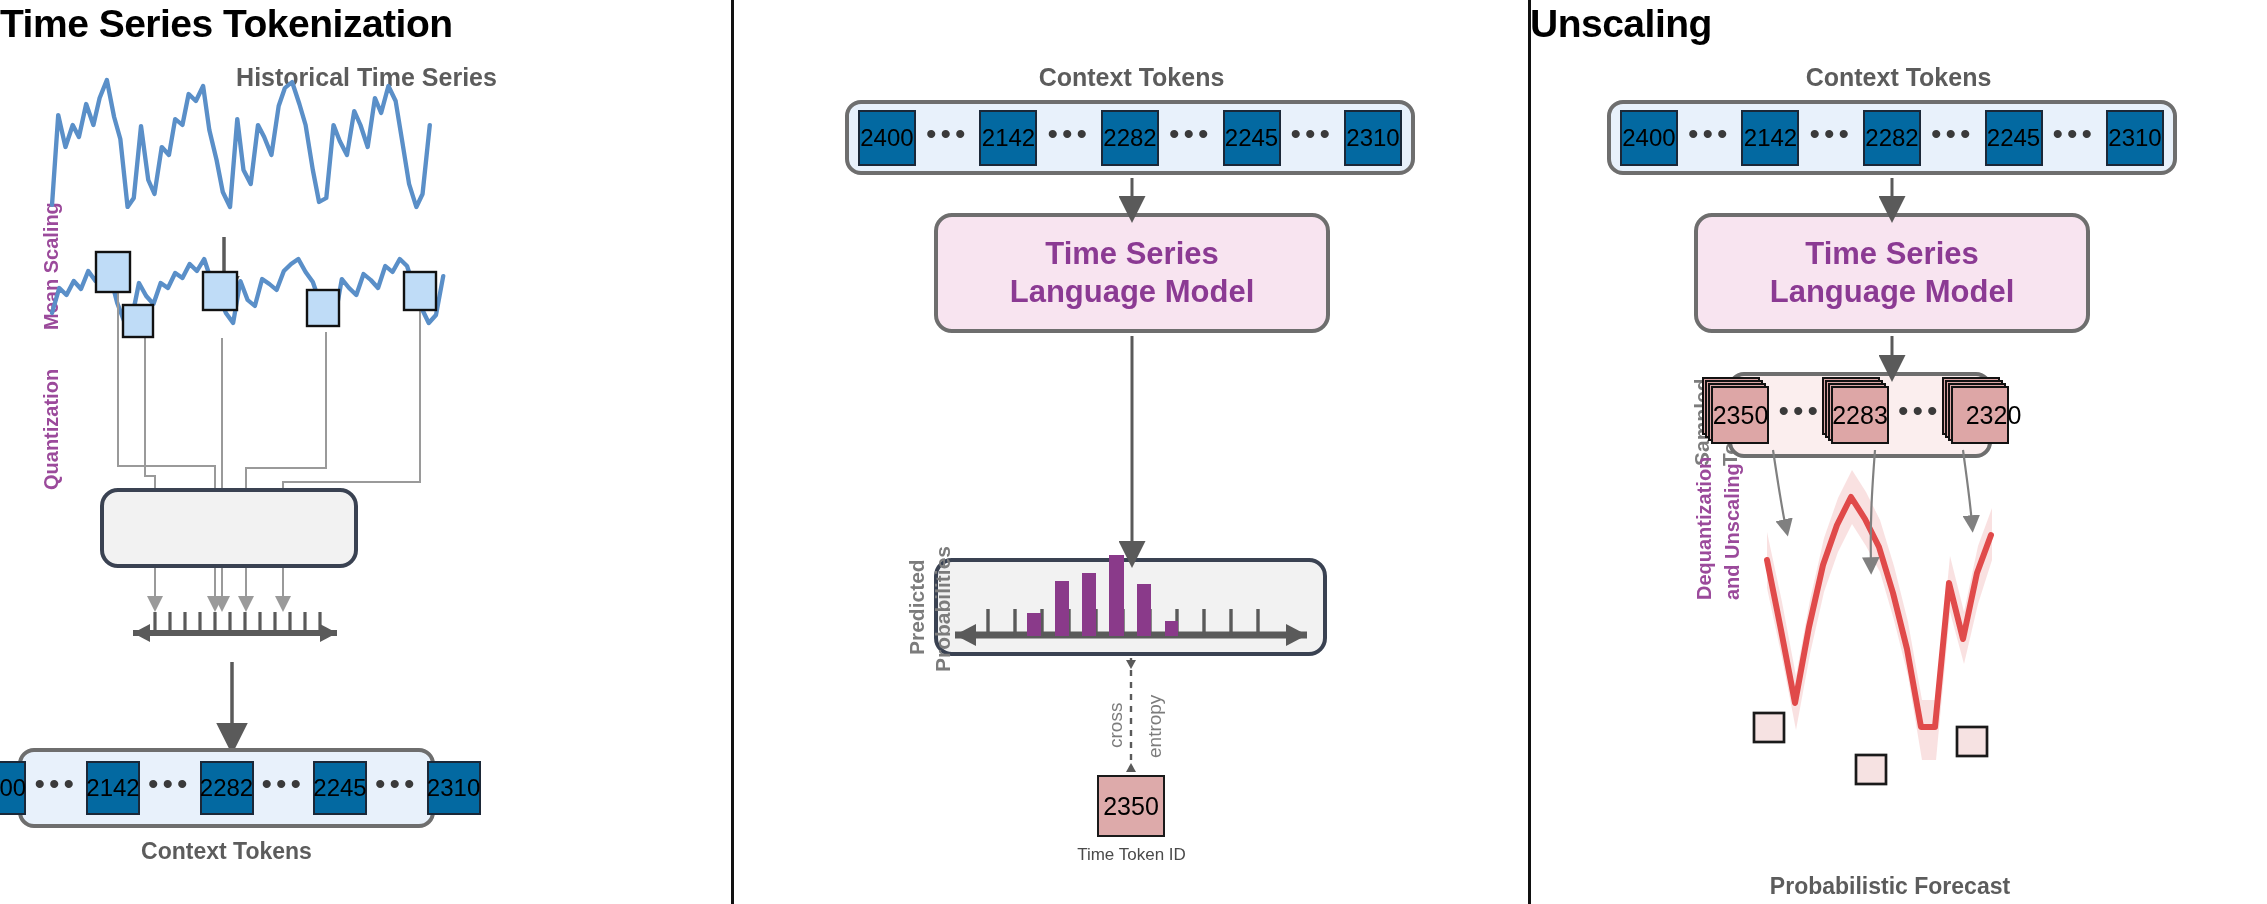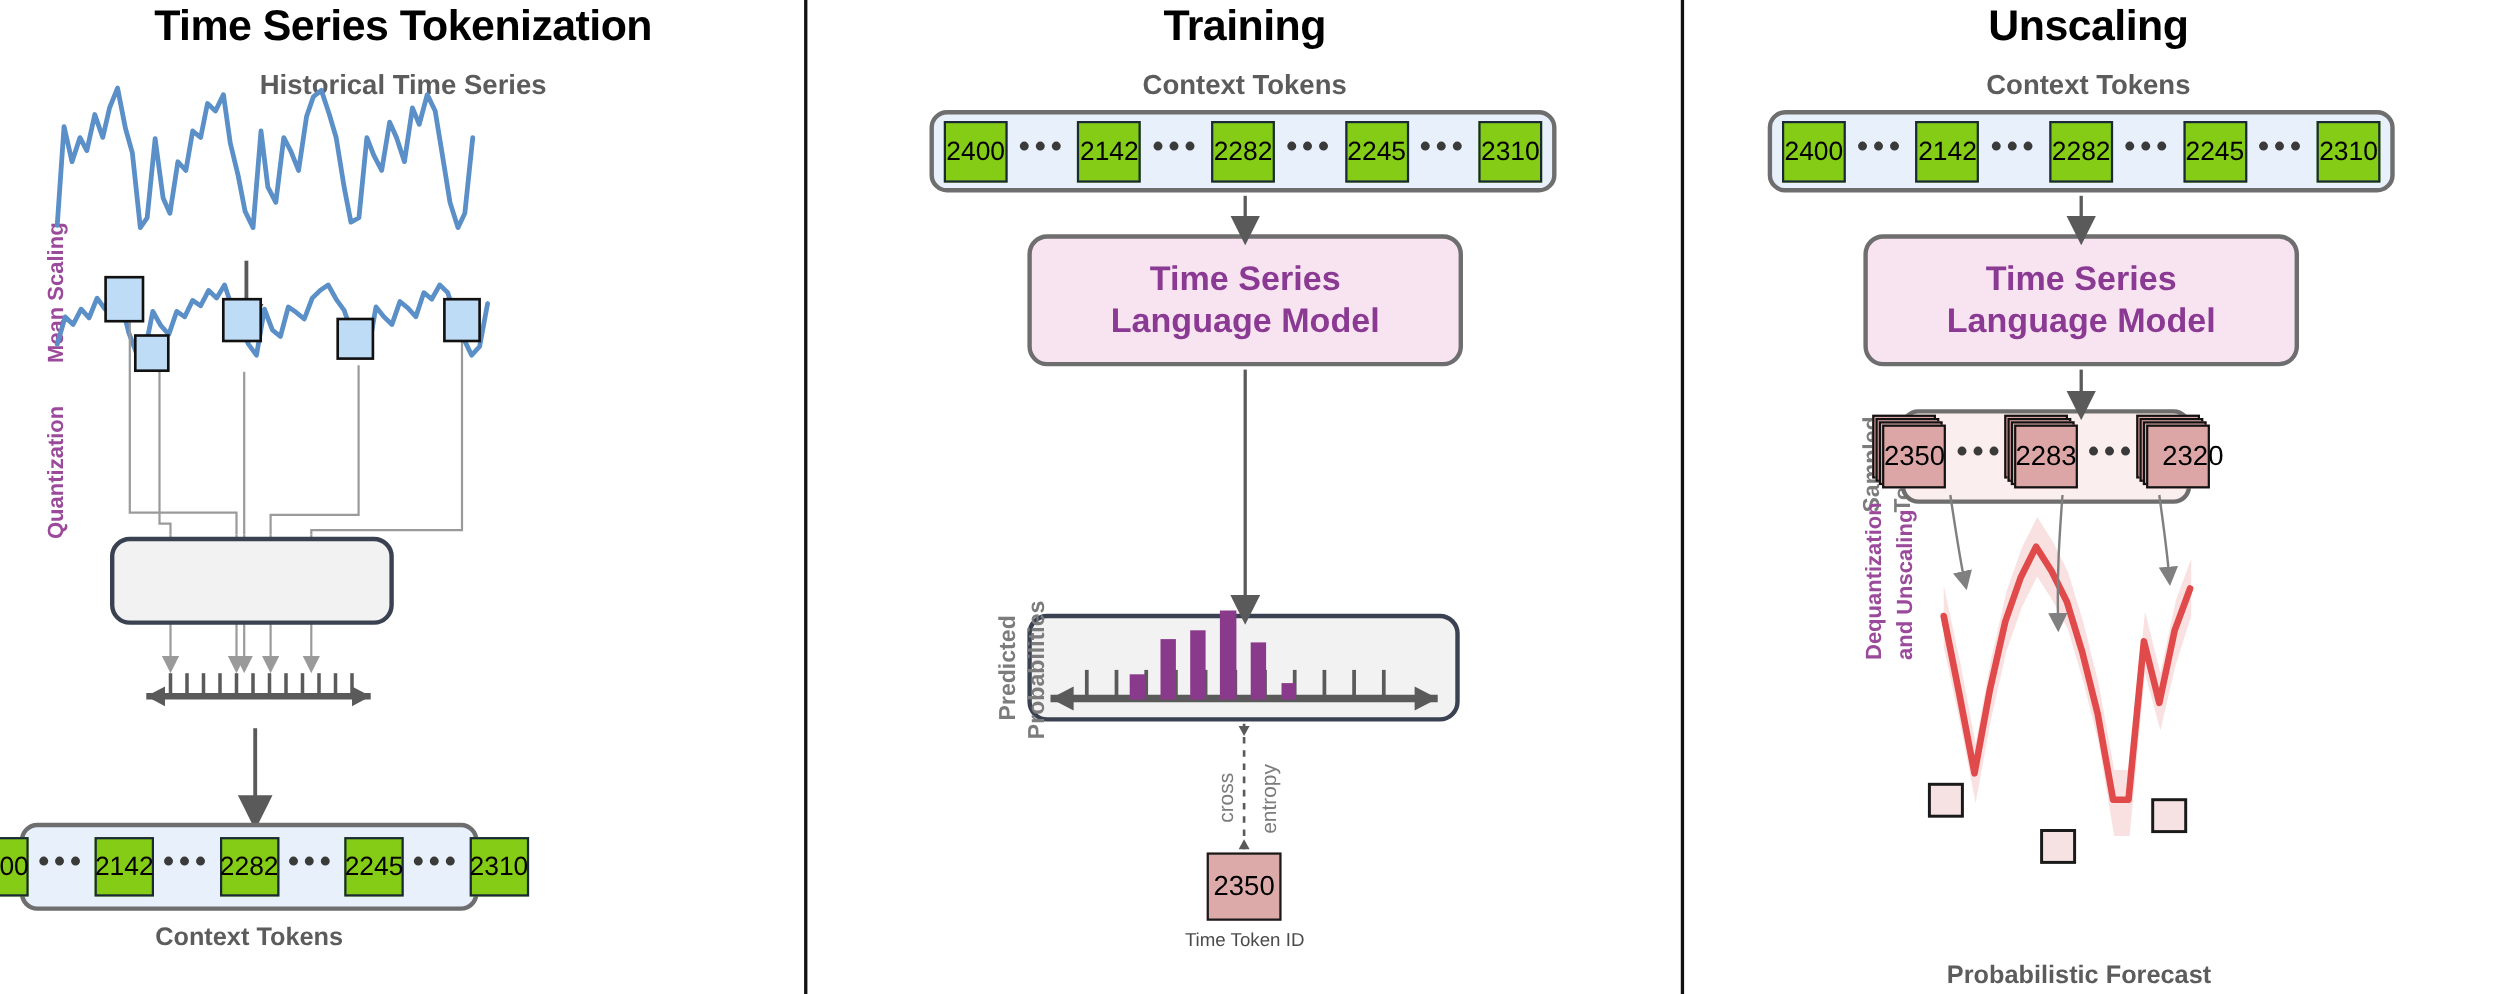--- a/index.html
+++ b/index.html
@@ -21,21 +21,21 @@
 
   .divider {
     position: absolute; top: 0; width: 3px; height: 904px;
     background: #111111;
   }
   #divider-1 { left: 731px; }
   #divider-2 { left: 1528px; }
 
   .panel-title {
     position: absolute; width: 100%;
-    text-align: center;
+    text-align: left;
     font-size: 39px; font-weight: bold;
     color: #000000;
     letter-spacing: -0.5px;
     top: 2px;
   }
   .section-label {
     position: absolute; width: 100%;
     text-align: center;
     font-size: 25px; font-weight: bold;
     color: #5c5c5c;
@@ -70,21 +70,21 @@
     border-radius: 16px;
     display: flex;
     align-items: center;
     justify-content: center;
   }
   .token-strip.pinkish {
     background: #fbeeee;
     border-color: #6e6e6e;
   }
   .token-box {
-    background: #84cc16;
+    background: #0369a1;
     border: 2px solid #1b2838;
     display: flex; align-items: center; justify-content: center;
     font-size: 25px; color: #000000;
     font-family: "Liberation Sans", sans-serif;
   }
   .ellipsis {
     color: #3a3a3a;
     font-size: 30px;
     letter-spacing: 4px;
     padding: 0 9px;
@@ -246,21 +246,20 @@
         <div class="token-box" style="width: 54px; height: 54px; font-size: 24px;">2245</div>
         <span class="ellipsis" style="padding: 0px 8px;">•••</span>
         <div class="token-box" style="width: 54px; height: 54px; font-size: 24px;">2310</div>
       </div>
 
     <div class="caption" style="top:838px; left:0; width:453px;">Context Tokens</div>
   </div>
 
   <div class="panel" id="panel-training">
 
-    <div class="panel-title">Training</div>
 
     <div class="section-label" style="top:63px;">Context Tokens</div>
 
     <div class="token-strip" id="tok2-strip" style="left:112px; top:100px; width:570px; height:75px;">
         <div class="token-box" style="width: 58px; height: 56px; font-size: 24px;">2400</div>
         <span class="ellipsis" style="padding: 0px 10px;">•••</span>
         <div class="token-box" style="width: 58px; height: 56px; font-size: 24px;">2142</div>
         <span class="ellipsis" style="padding: 0px 10px;">•••</span>
         <div class="token-box" style="width: 58px; height: 56px; font-size: 24px;">2282</div>
         <span class="ellipsis" style="padding: 0px 10px;">•••</span>

